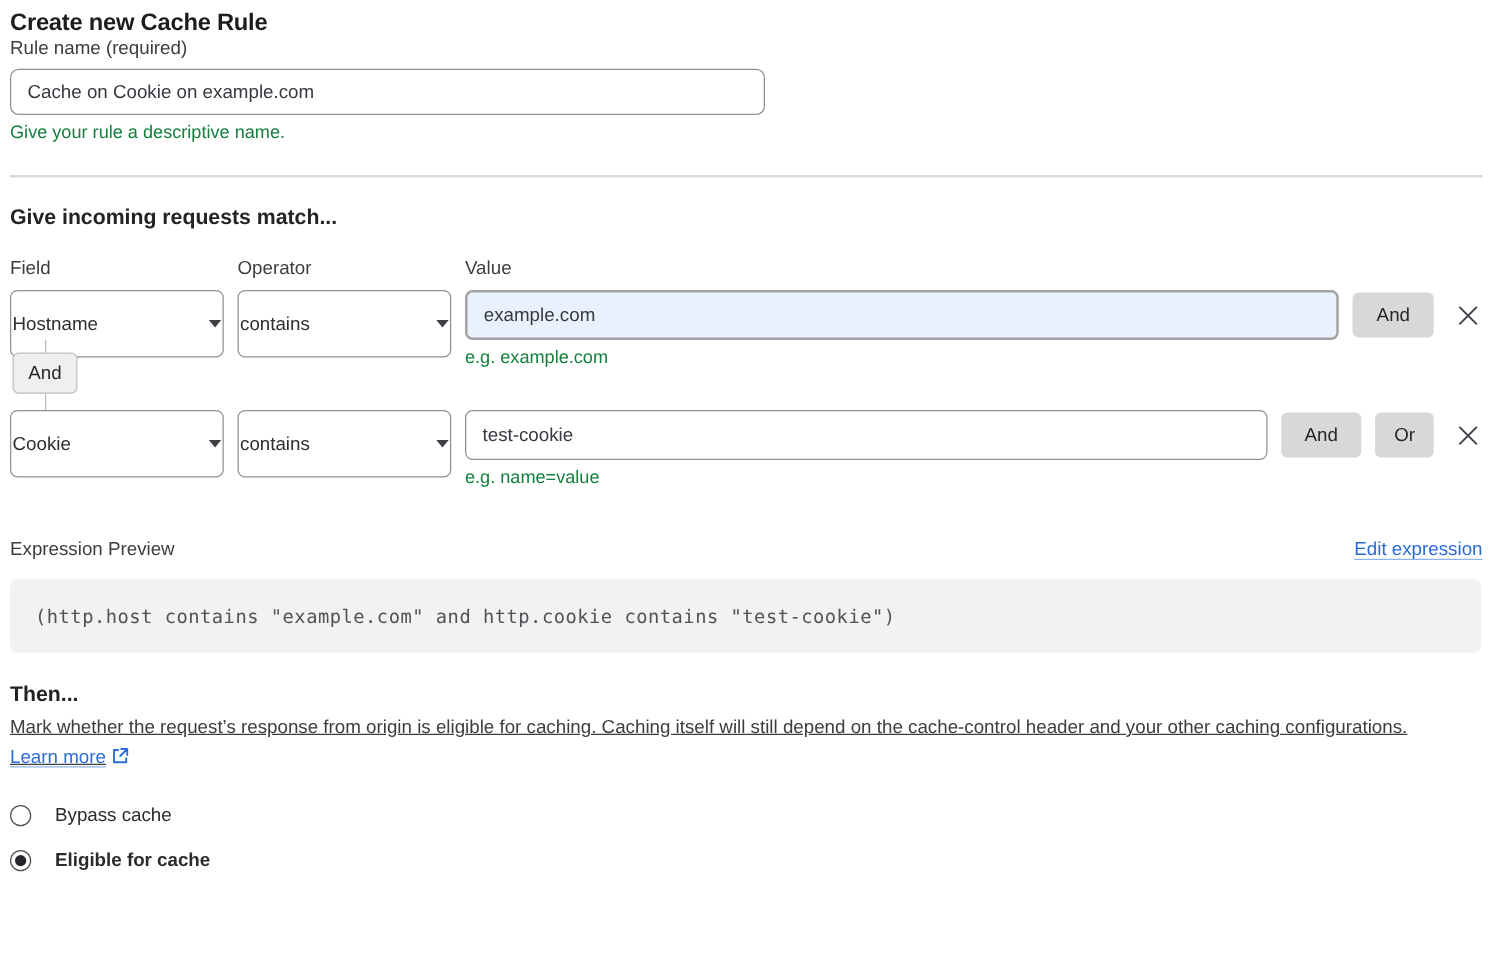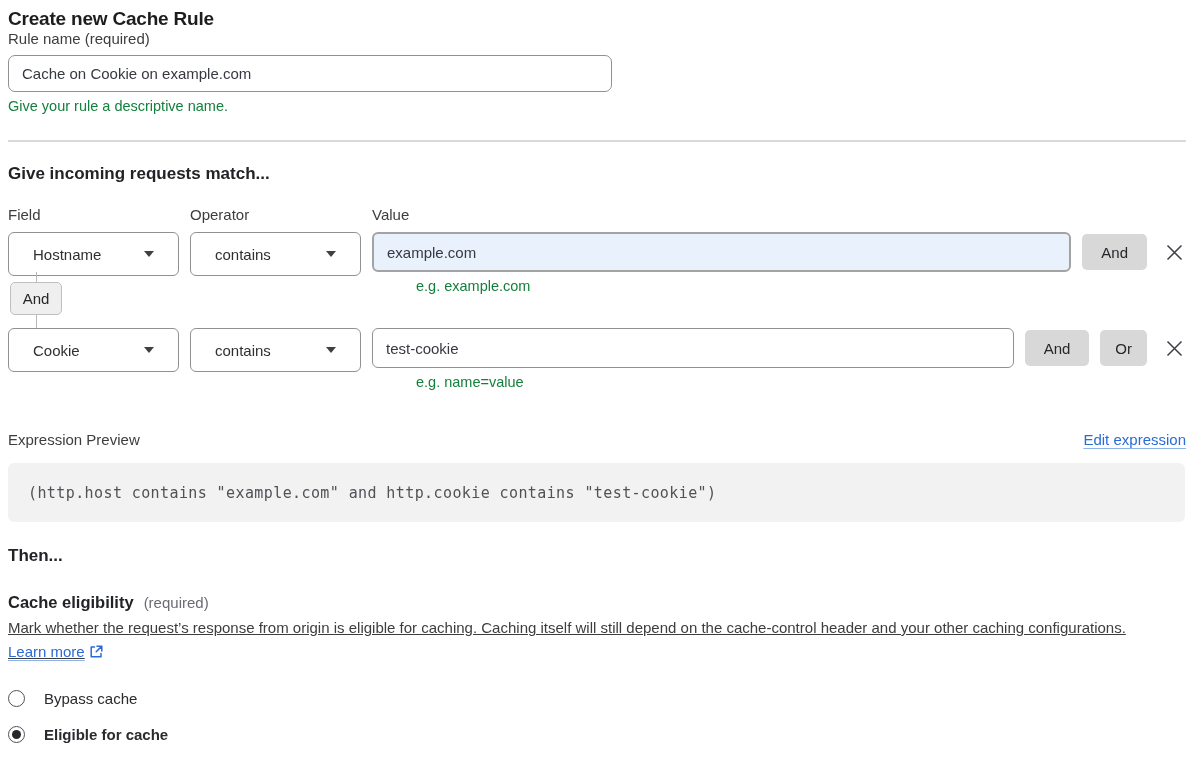--- a/index.html
+++ b/index.html
@@ -70,28 +70,28 @@
   .cols-header .col-c { flex: 1; }
   .match-rows { position: relative; width: 1178px; }
   .cond-row {
     display: flex;
     gap: 11px;
     align-items: flex-start;
     height: 40px;
   }
   .select-box {
     width: 171px;
-    height: 44px;
+    height: 54px;
     border: 1px solid #919191;
     border-radius: 6px;
     background: #fff;
     display: flex;
     align-items: center;
     justify-content: space-between;
-    padding: 0 24px;
+    padding: 0 1px;
     font-size: 15px;
     color: #2e2f33;
     cursor: pointer;
     flex: 0 0 171px;
   }
   .caret {
     width: 0; height: 0;
     border-left: 5px solid transparent;
     border-right: 5px solid transparent;
     border-top: 6px solid #3f4045;
@@ -153,21 +153,20 @@
     border: 1px solid #bfbfbf;
     border-radius: 5px;
     font-family: "Liberation Sans", sans-serif;
     font-size: 15px;
     color: #26272b;
     cursor: pointer;
   }
   .abs-helper {
     position: absolute;
     left: 364px;
-    margin-left: 44px;
   }
   .abs-helper.h1 { top: 46px; }
   .abs-helper.h2 { top: 142px; }
   .helper-spacer { height: 26px; }
   
   .expr-header {
     display: flex;
     justify-content: space-between;
     align-items: flex-end;
     margin-top: 37px;
@@ -337,24 +336,20 @@
   <div class="expr-header">
     <span class="field-label">Expression Preview</span>
     <a class="link">Edit expression</a>
   </div>
   <div class="code-block">
     <span class="code-text">(http.host contains "example.com" and http.cookie contains "test-cookie")</span>
   </div>
 
   <div class="section-heading then-heading">Then...</div>
 
-  <div class="sub-heading-row">
-    <span class="sub-heading">Cache eligibility</span>
-    <span class="required-note">(required)</span>
-  </div>
 
   <p class="description"><span>Mark whether the request’s response from origin is eligible for caching. Caching itself will still depend on the cache-control header and your other caching configurations.</span>
     <a class="link">Learn more</a><span class="ext-icon"><svg width="15" height="15" viewBox="0 0 15 15">
           <path d="M5.5 3 H2.2 V12.8 H12 V9.5" stroke="#2b6bd6" stroke-width="1.5" fill="none" stroke-linecap="round" stroke-linejoin="round"></path>
           <path d="M8 2.2 H12.8 V7 M12.6 2.4 L7.2 7.8" stroke="#2b6bd6" stroke-width="1.5" fill="none" stroke-linecap="round" stroke-linejoin="round"></path>
         </svg></span></p>
 
   <div class="option-row">
     <span class="radio-circle"></span>
     <span class="option-label">Bypass cache</span>

